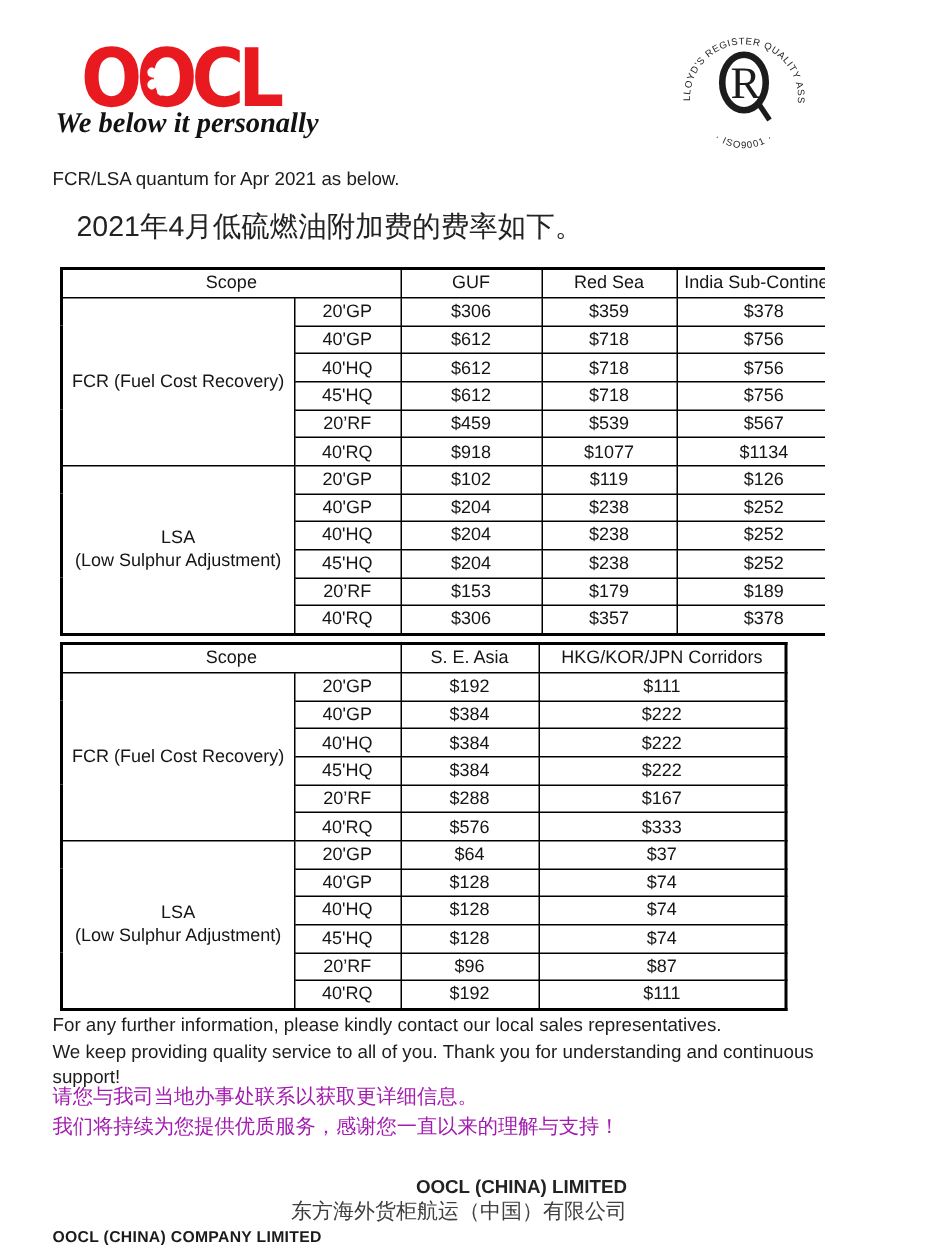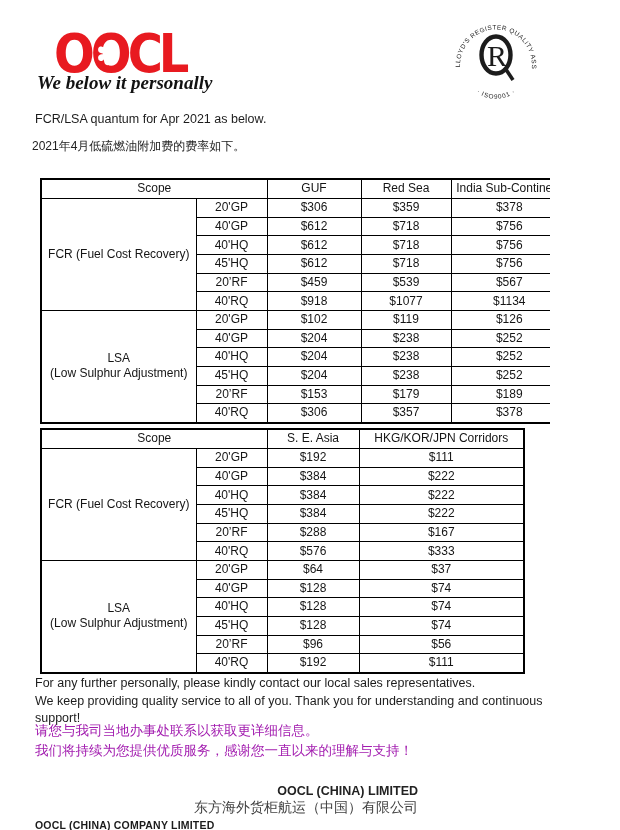--- a/index.html
+++ b/index.html
@@ -12,21 +12,21 @@
         transform:scaleY(1.12);transform-origin:top left;}
   .logo .o2{position:relative;display:inline-block;}
   .logo .flower{position:absolute;left:50%;top:52%;transform:translate(-58%,-50%);
         font-size:27px;color:#ffffff;letter-spacing:0;font-weight:400;}
   .tagline{position:absolute;left:37px;top:72px;font-family:"Liberation Serif",serif;
         font-style:italic;font-weight:bold;font-size:19px;color:#121212;white-space:nowrap;}
   .seal{position:absolute;left:452px;top:12px;}
 
   
   .intro-en{position:absolute;left:35px;top:112px;font-size:12.5px;color:#1c1c1c;}
-  .intro-zh{position:absolute;left:32px;top:138px;font-size:12px;color:#222;}
+  .intro-zh{position:absolute;left:51px;top:138px;font-size:19px;color:#222;}
 
   
   table.rate-table{position:absolute;left:40px;border-collapse:collapse;table-layout:fixed;
         font-size:12px;color:#151515;text-align:center;border:2px solid #000;}
   table.t1{top:178px;width:527px;}
   table.t2{top:428px;width:483px;}
   .rate-table th,.rate-table td{border:1px solid #000;padding:0;font-weight:normal;
         height:17.67px;line-height:1.1;overflow:hidden;white-space:nowrap;}
   .rate-table thead th{height:18px;border-bottom:1.5px solid #000;}
   .rate-table tr.section-start td{border-top:1.8px solid #000;}
@@ -236,32 +236,32 @@
           <td>$74</td>
         </tr>
         <tr>
           <td>45'HQ</td>
           <td>$128</td>
           <td>$74</td>
         </tr>
         <tr>
           <td>20’RF</td>
           <td>$96</td>
-          <td>$56</td>
+          <td>$87</td>
         </tr>
         <tr>
           <td>40'RQ</td>
           <td>$192</td>
           <td>$111</td>
         </tr>
       </tbody>
     </table>
 
   <div class="footer-en">
-    <div>For any further personally, please kindly contact our local sales representatives.</div>
+    <div>For any further information, please kindly contact our local sales representatives.</div>
     <div>We keep providing quality service to all of you. Thank you for understanding and continuous support!</div>
   </div>
   <div class="footer-zh">
     <div>请您与我司当地办事处联系以获取更详细信息。</div>
     <div>我们将持续为您提供优质服务，感谢您一直以来的理解与支持！</div>
   </div>
 
   <div class="sign-en">OOCL (CHINA) LIMITED</div>
   <div class="sign-zh">东方海外货柜航运（中国）有限公司</div>
   <div class="bottom-company">OOCL (CHINA) COMPANY LIMITED</div>

